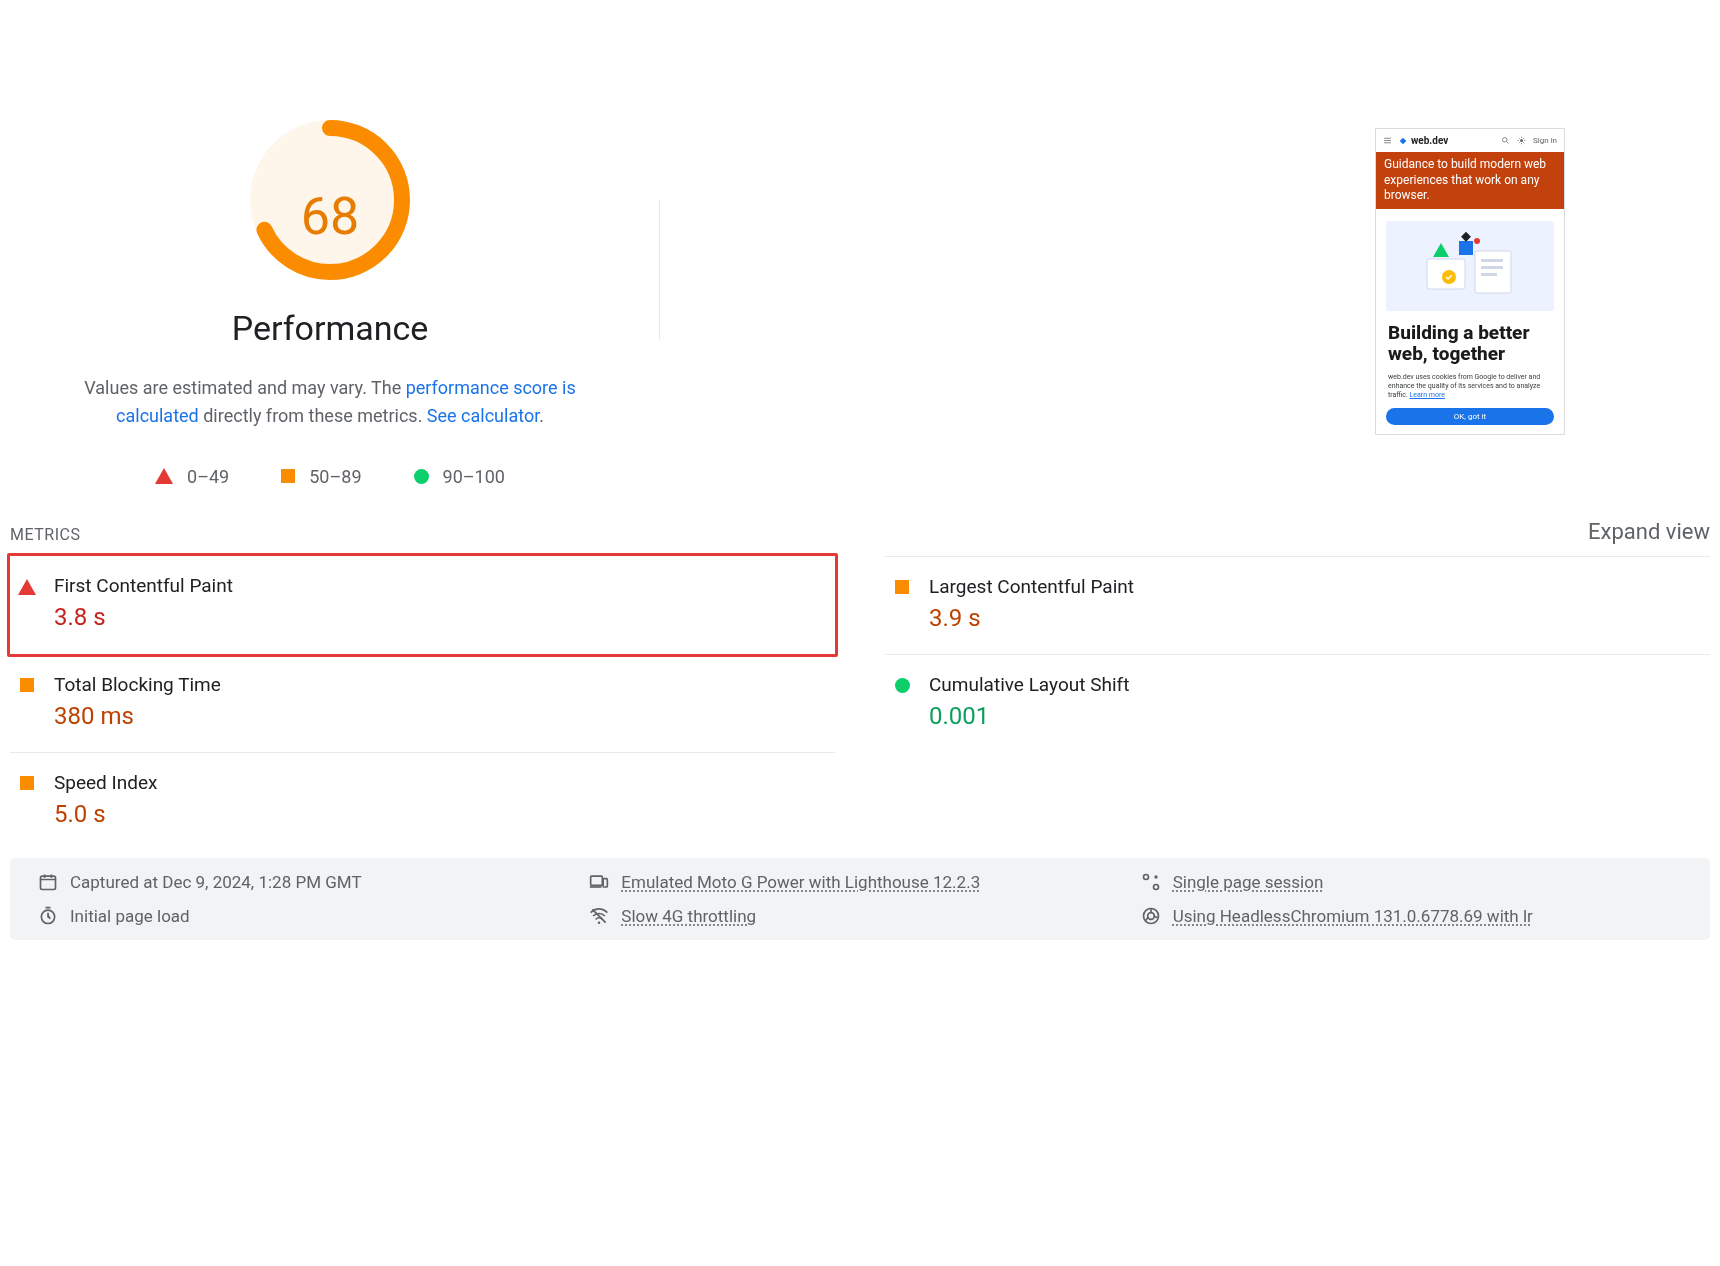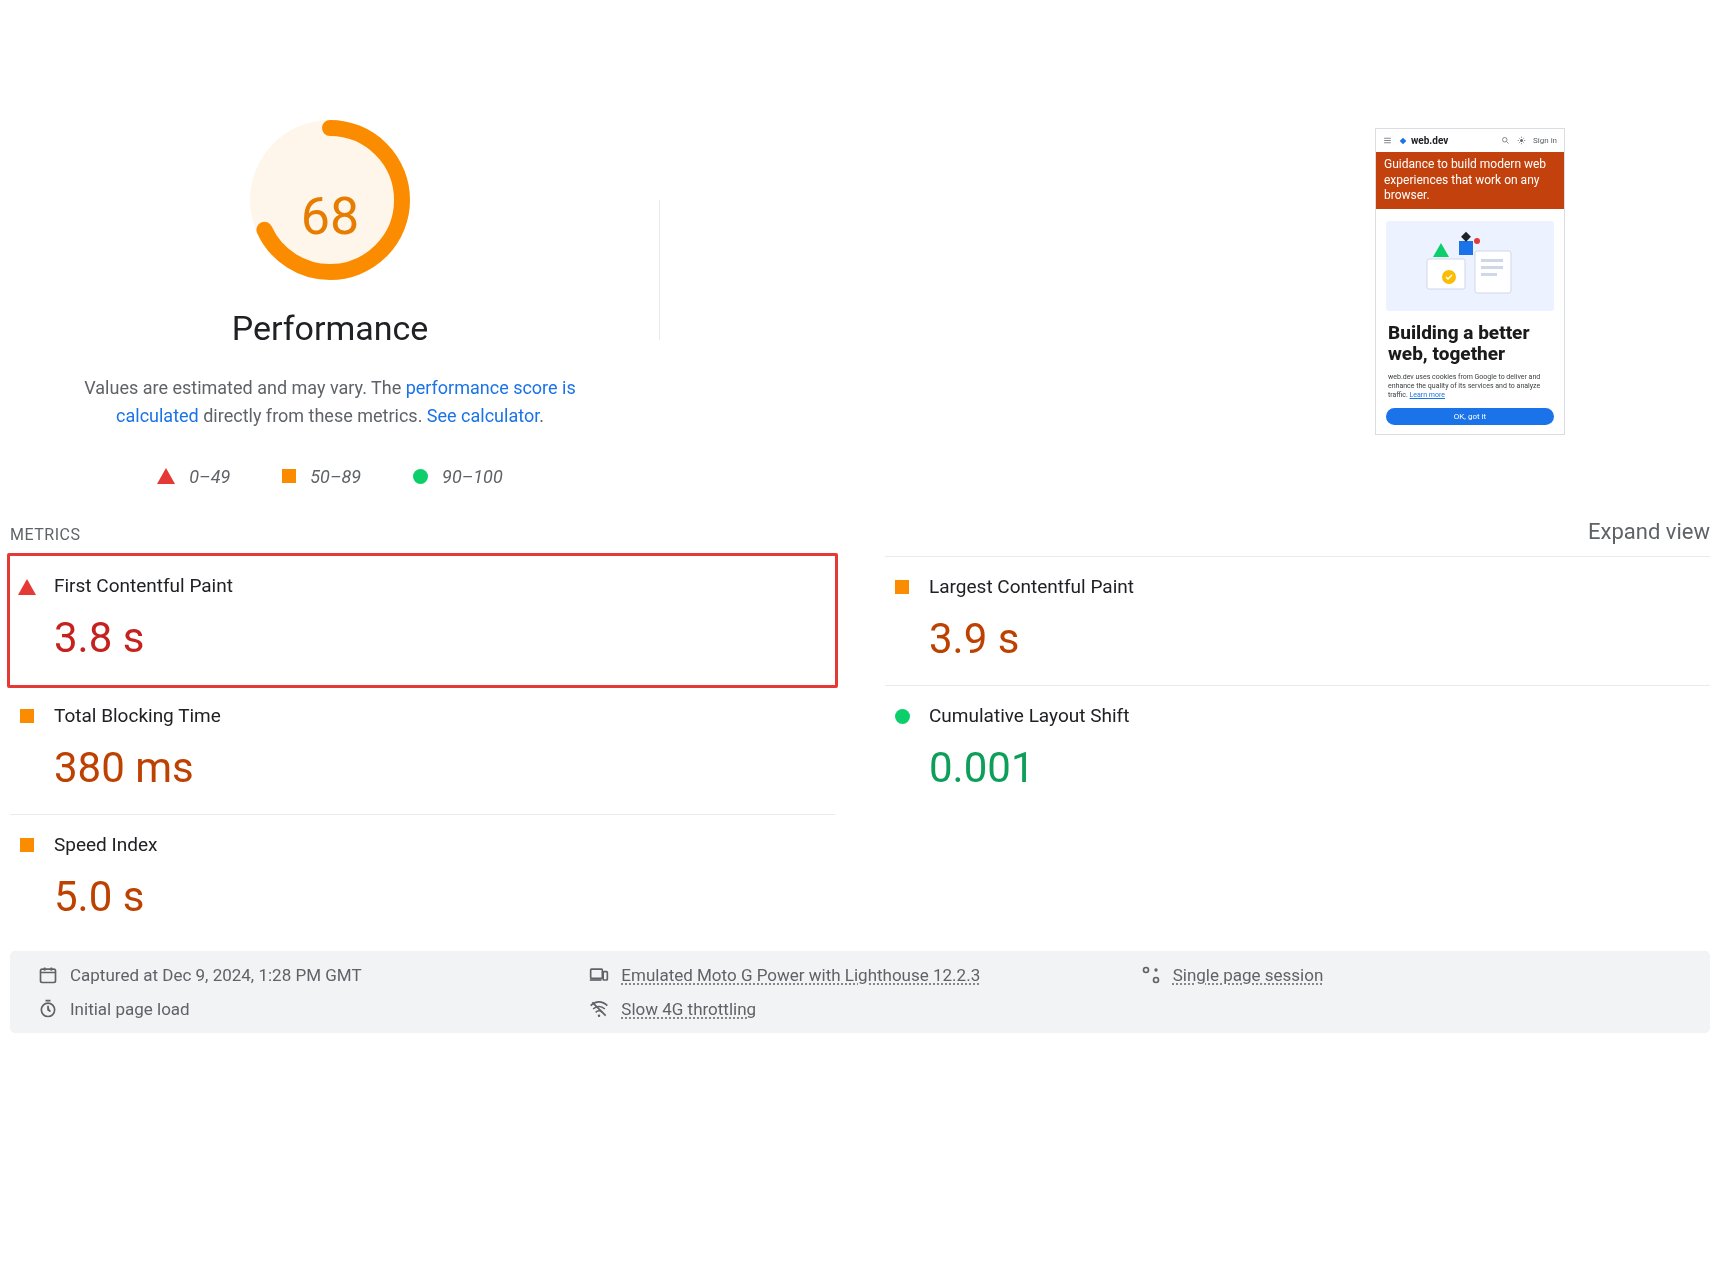--- a/index.html
+++ b/index.html
@@ -51,21 +51,20 @@
     line-height: 1.55;
   }
   .perf-desc a { color: #1a73e8; text-decoration: none; }
   .legend-row {
     margin-top: 36px;
     display: flex;
     gap: 52px;
     align-items: center;
     font-size: 18px;
     color: #5f6368;
-    font-style: italic;
   }
   .legend-item { display:flex; align-items:center; gap:14px; }
   .tri-red {
     width:0; height:0;
     border-left:9px solid transparent;
     border-right:9px solid transparent;
     border-bottom:16px solid #E53935;
   }
   .sq-orange { width:14px; height:14px; background:#FB8C00; }
   .circ-green { width:15px; height:15px; border-radius:50%; background:#0CCE6B; }
@@ -142,21 +141,21 @@
   }
   .metric-cell {
     border-top:1px solid #e8eaed;
     padding: 18px 0 22px 8px;
     display:flex;
     gap: 18px;
   }
   .metric-icon { width:18px; display:flex; justify-content:center; padding-top:5px; }
   .metric-name { font-size:19px; color:#202124; }
   .metric-val {
-    font-size:42px; margin-top:16px; font-weight:400;
+    font-size:24px; margin-top:6px; font-weight:400;
   }
   .val-red { color:#C5221F; }
   .val-green { color:#0D9F5A; }
   .metric-val.orange-val { color:#BD4100; }
   .highlight-box {
     border:3px solid #E53935;
     margin:-3px;
     border-radius:2px;
     position:relative;
   }
@@ -355,15 +354,23 @@
       <span>Initial page load</span>
     </div>
     <div class="env-item">
       <svg class="env-icon" viewBox="0 0 24 24">
           <path d="M2 8c6-6 14-6 20 0M5 12c4-4 10-4 14 0M8 16c2.5-2.5 5.5-2.5 8 0" fill="none" stroke="#5f6368" stroke-width="2"></path>
           <circle cx="12" cy="20" r="1.5" fill="#5f6368"></circle>
           <path d="M4 4l16 16" stroke="#5f6368" stroke-width="2"></path>
         </svg>
       <span class="env-link">Slow 4G throttling</span>
     </div>
+    <div class="env-item">
+      <svg class="env-icon" viewBox="0 0 24 24">
+          <circle cx="12" cy="12" r="9" fill="none" stroke="#5f6368" stroke-width="2"></circle>
+          <circle cx="12" cy="12" r="4" fill="none" stroke="#5f6368" stroke-width="2"></circle>
+          <path d="M12 3v5M20 14l-5-2M5 18l4-5" stroke="#5f6368" stroke-width="2"></path>
+        </svg>
+      <span class="env-link">Using HeadlessChromium 131.0.6778.69 with lr</span>
+    </div>
   </div>
 
 </div>
 
 </body></html>

